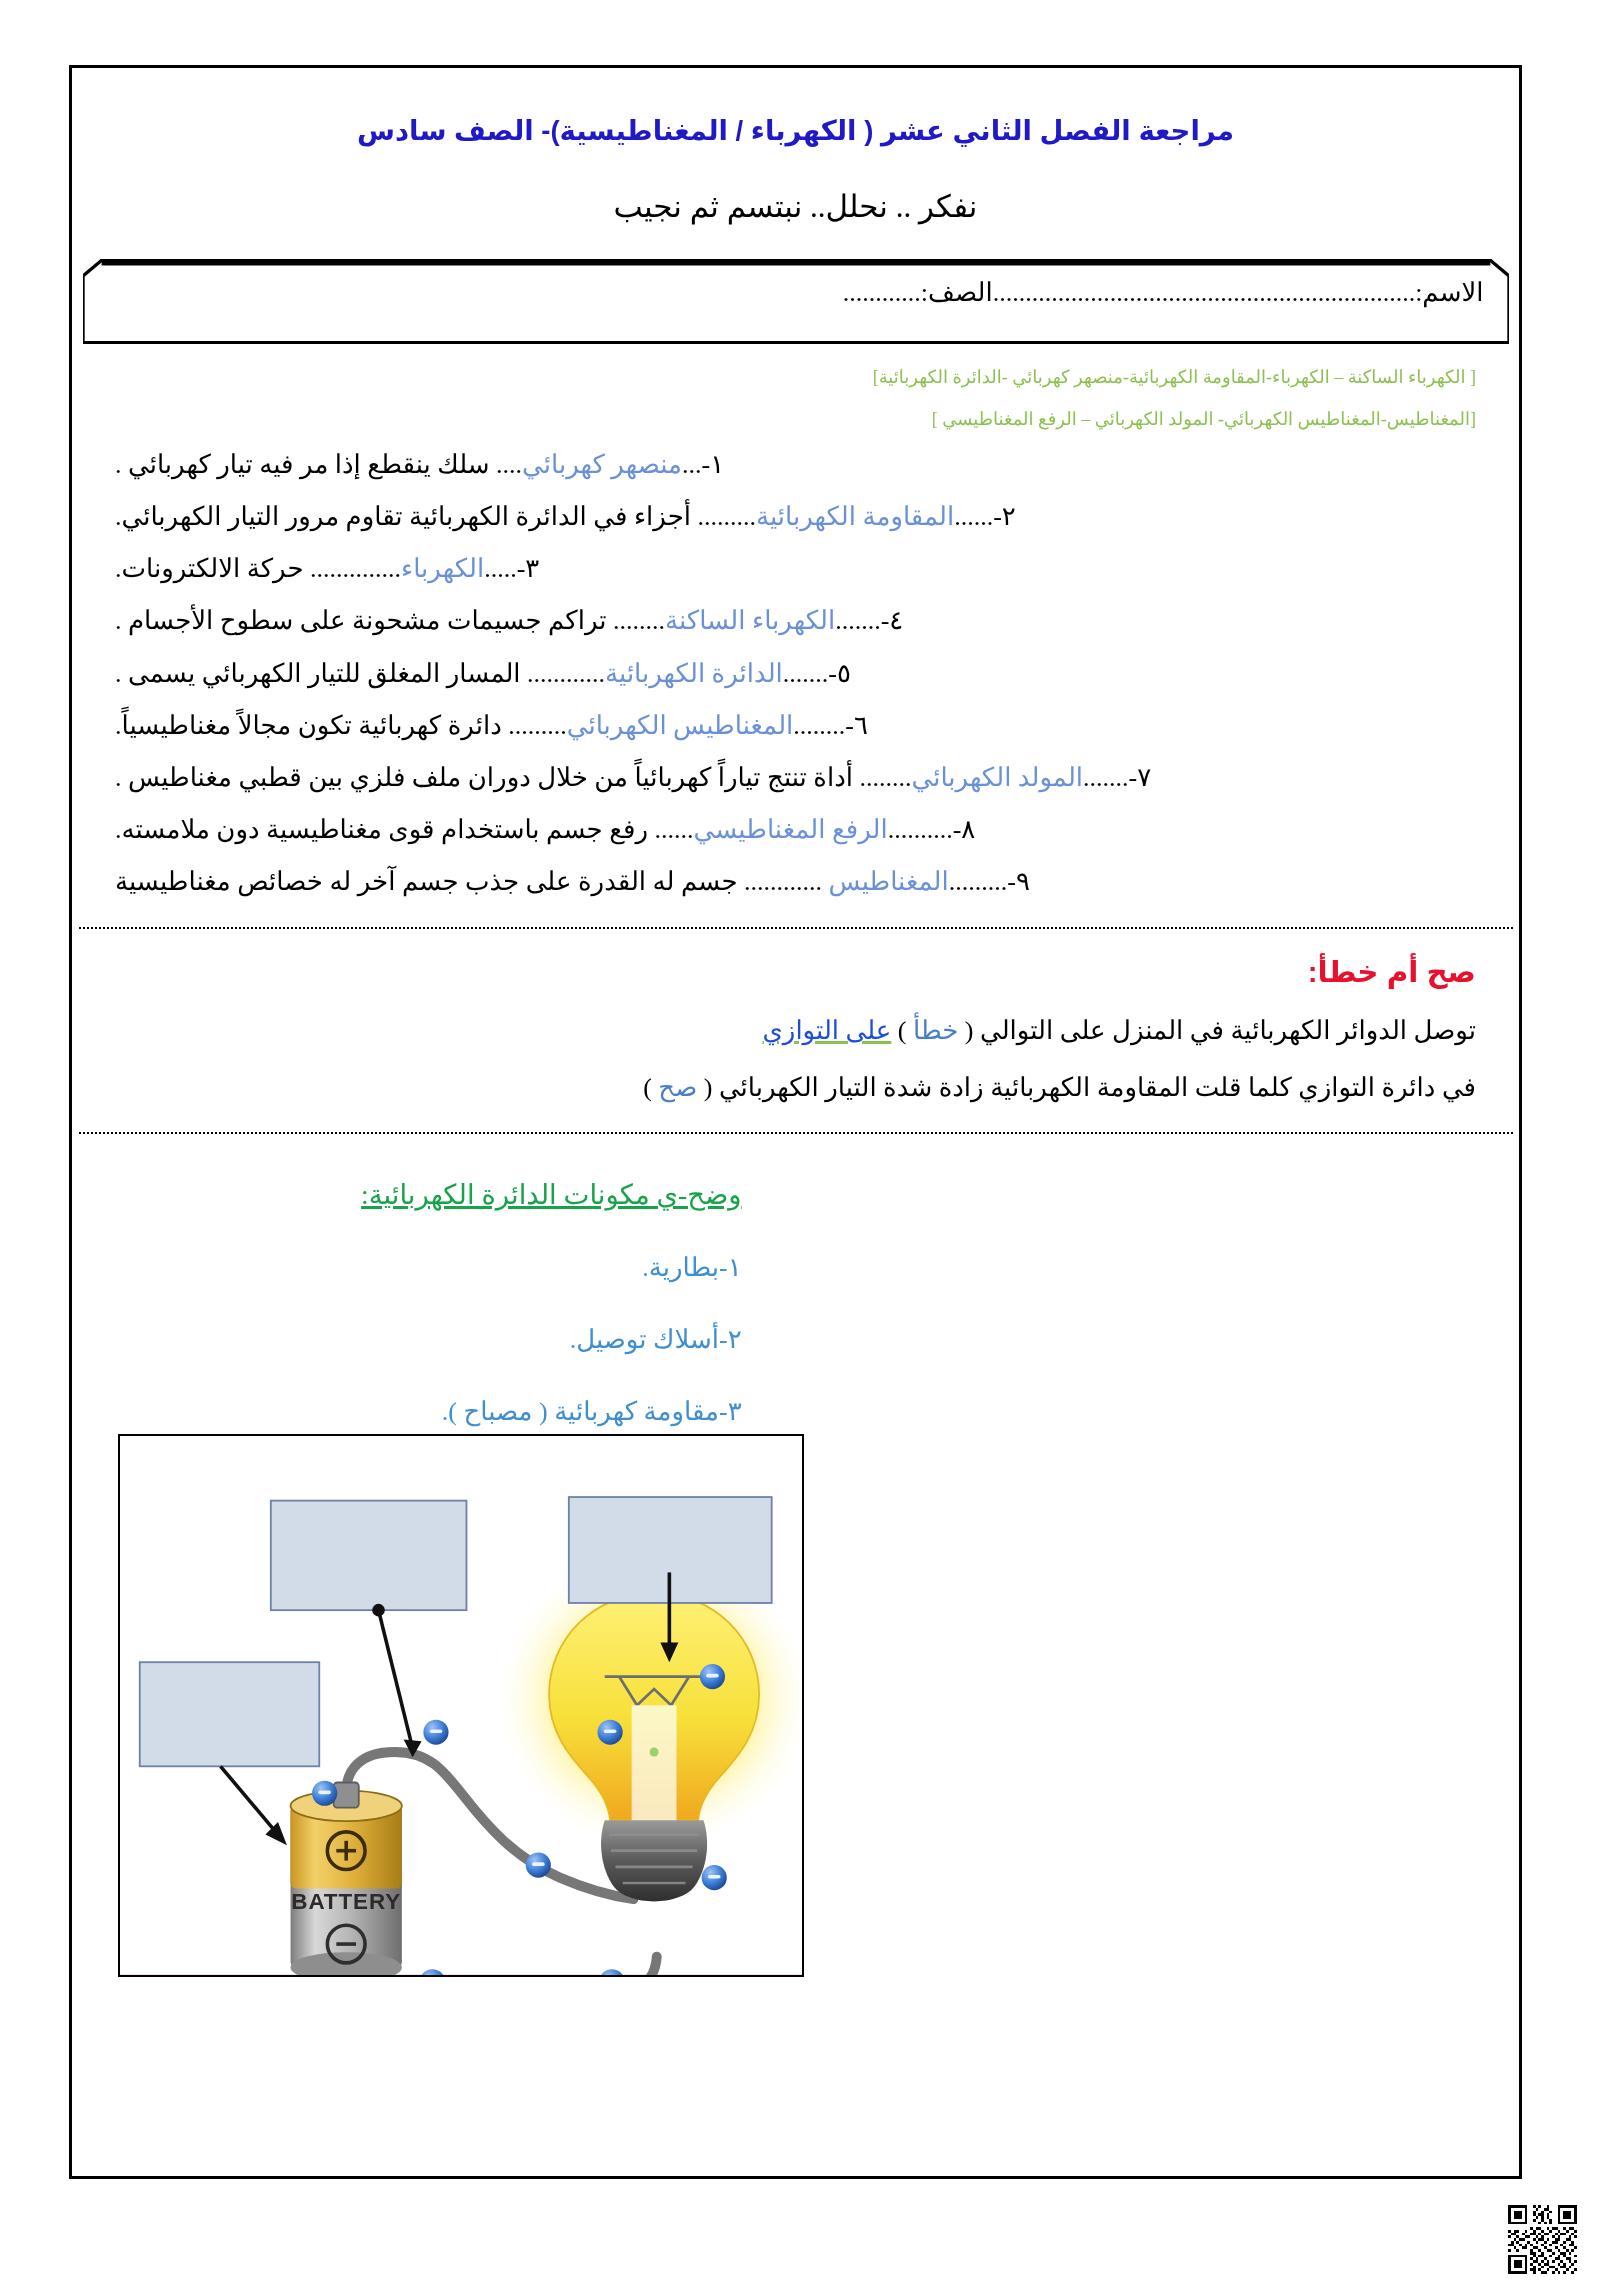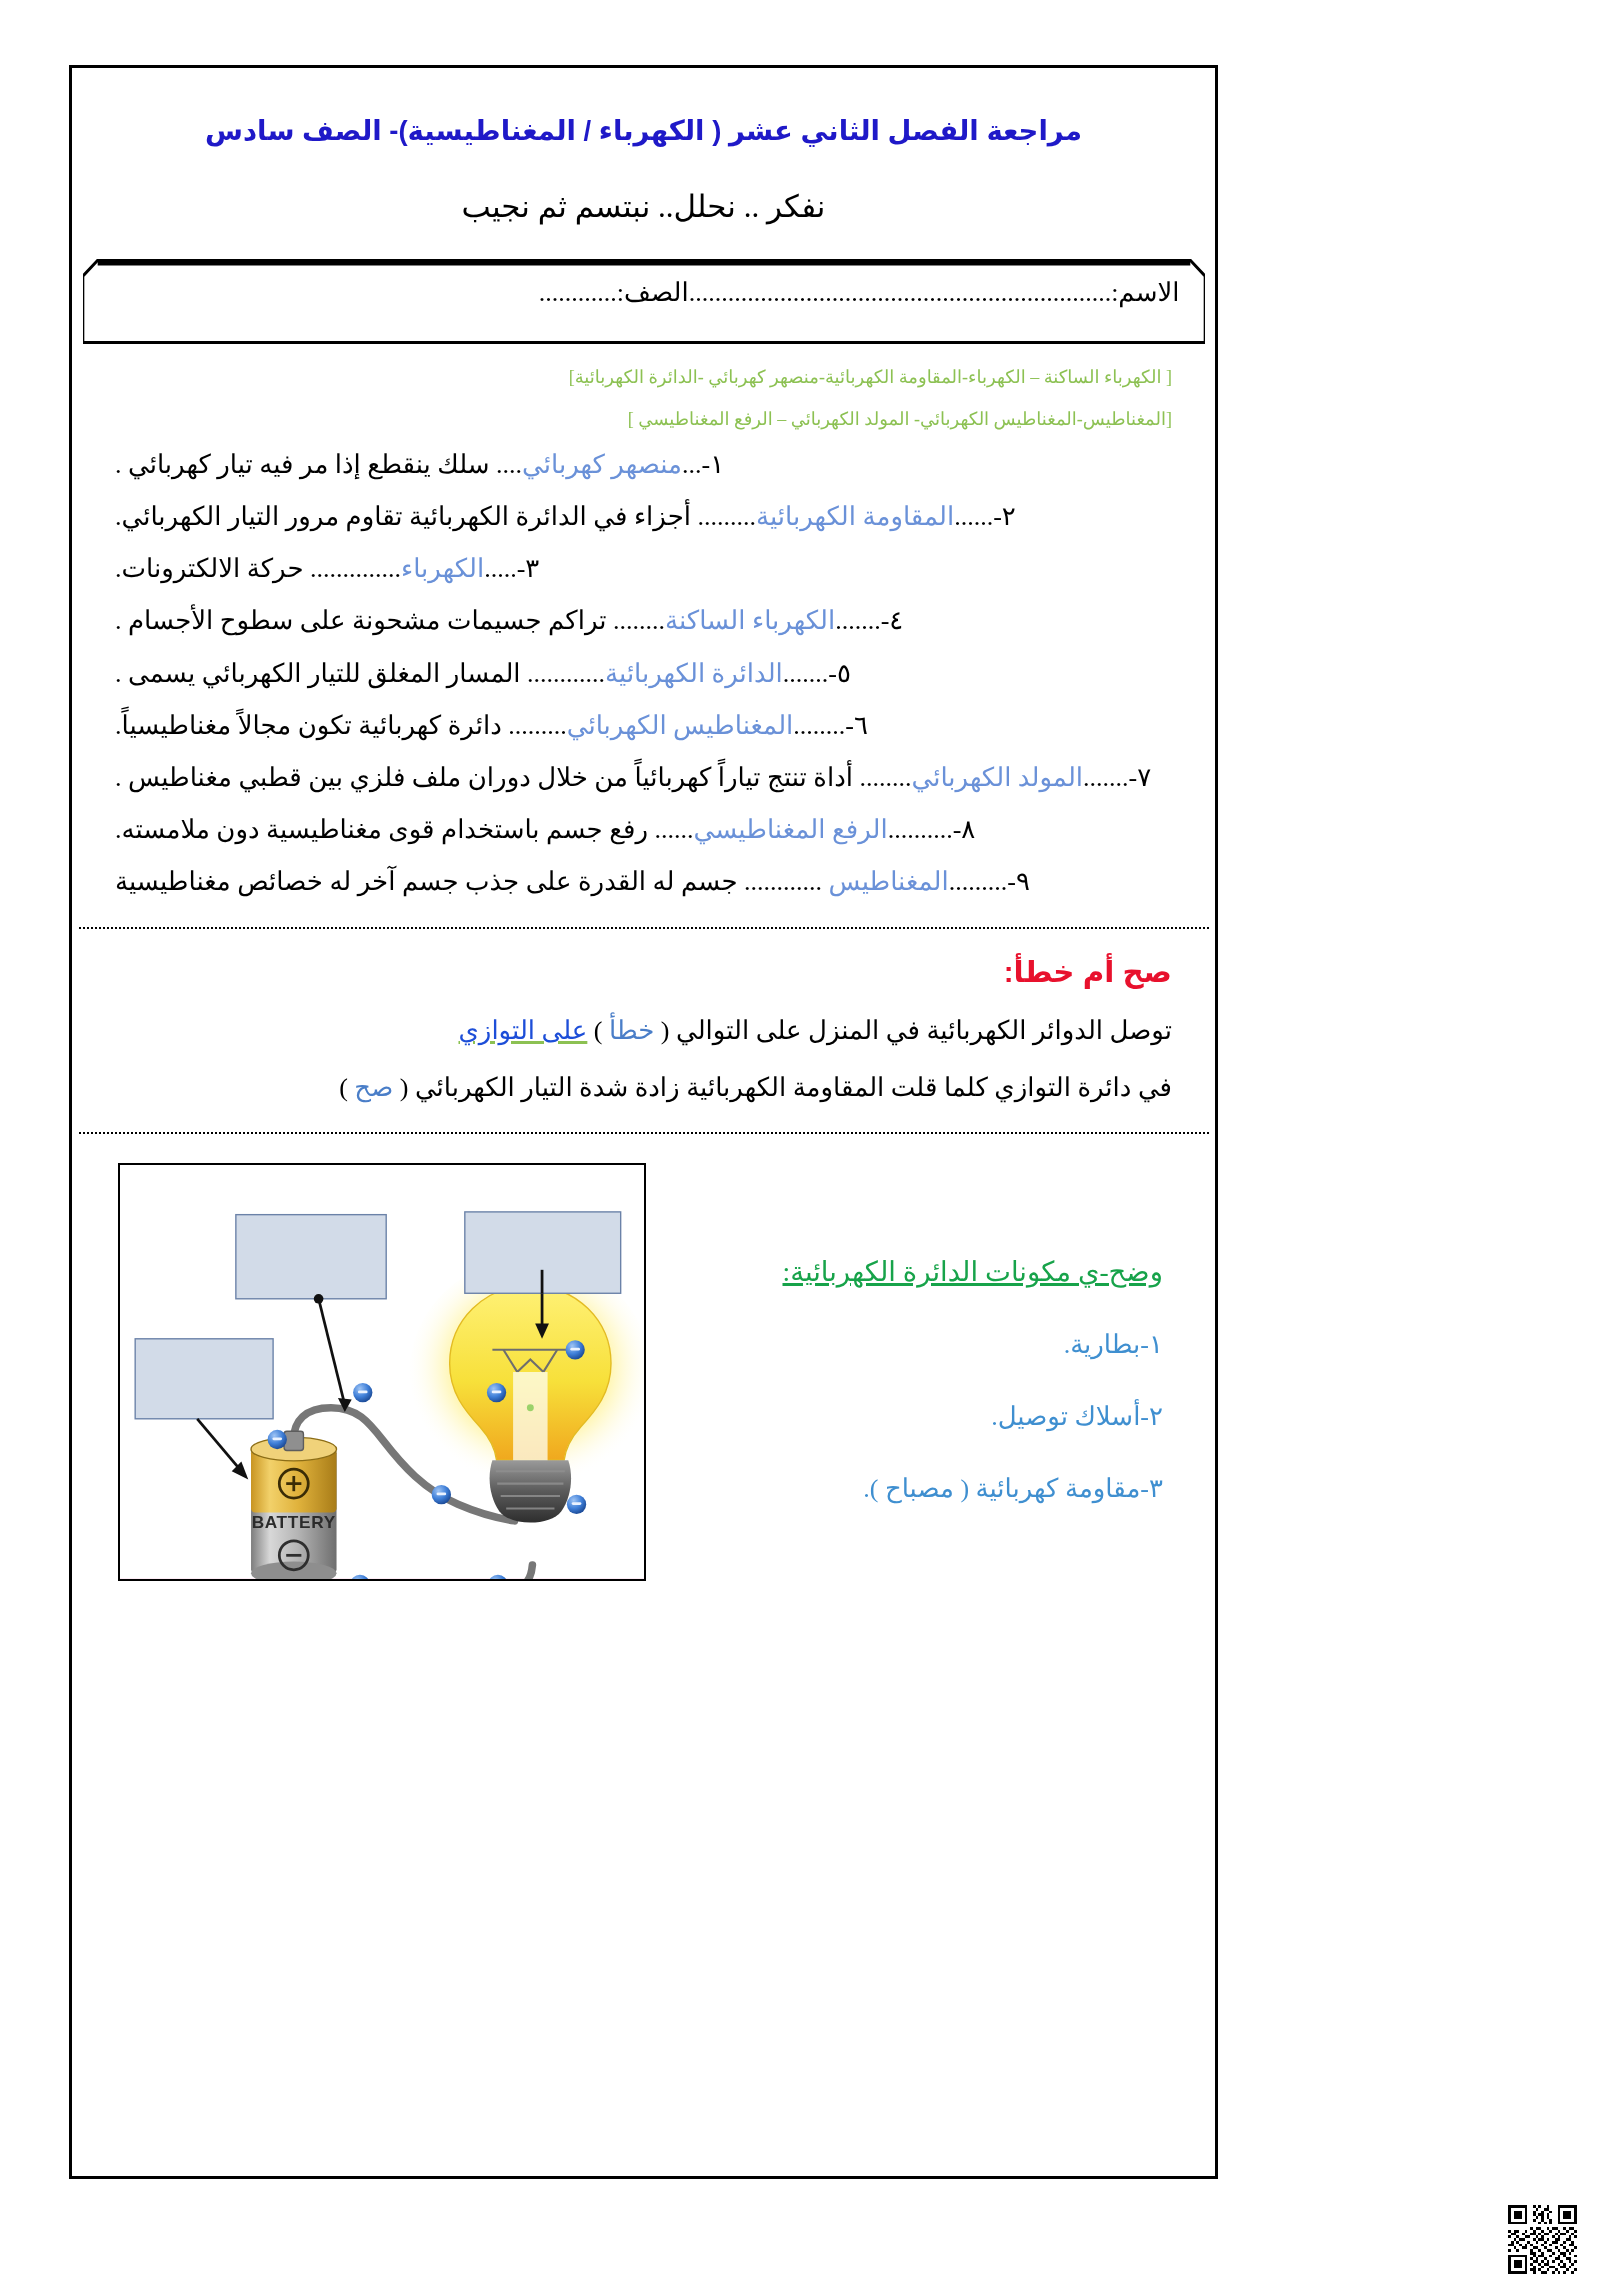--- a/index.html
+++ b/index.html
@@ -14,21 +14,21 @@
     position: relative;
     font-family: "Liberation Serif", "DejaVu Serif", serif;
     overflow: hidden;
   }
 
   
   #page-frame {
     position: absolute;
     left: 69px;
     top: 65px;
-    width: 1149px;
+    width: 1453px;
     height: 2114px;
     border: 3.3px solid #000000;
     box-sizing: border-box;
     background: #ffffff;
     text-decoration: underline;
   }
 
   #page-inner {
     position: absolute;
     inset: 0;
@@ -134,24 +134,25 @@
   .tf-line .tf-correction {
     color: #1d4ed8;
     text-decoration: underline;
     text-decoration-color: #8cc152;
     text-decoration-thickness: 3.3px;
   }
 
   
   .bottom-area {
     display: flex;
+    flex-direction: column;
     margin: 22px 0 0 0;
     padding: 0 26px;
     box-sizing: border-box;
-    align-items: center;
+    align-items: flex-end;
   }
   .bottom-right {
     width: 48%;
     padding: 22px 26px 0 0;
     box-sizing: border-box;
   }
   .bottom-left {
     width: 52%;
     padding: 6.5px 19.6px 0 19.6px;
     box-sizing: border-box;

